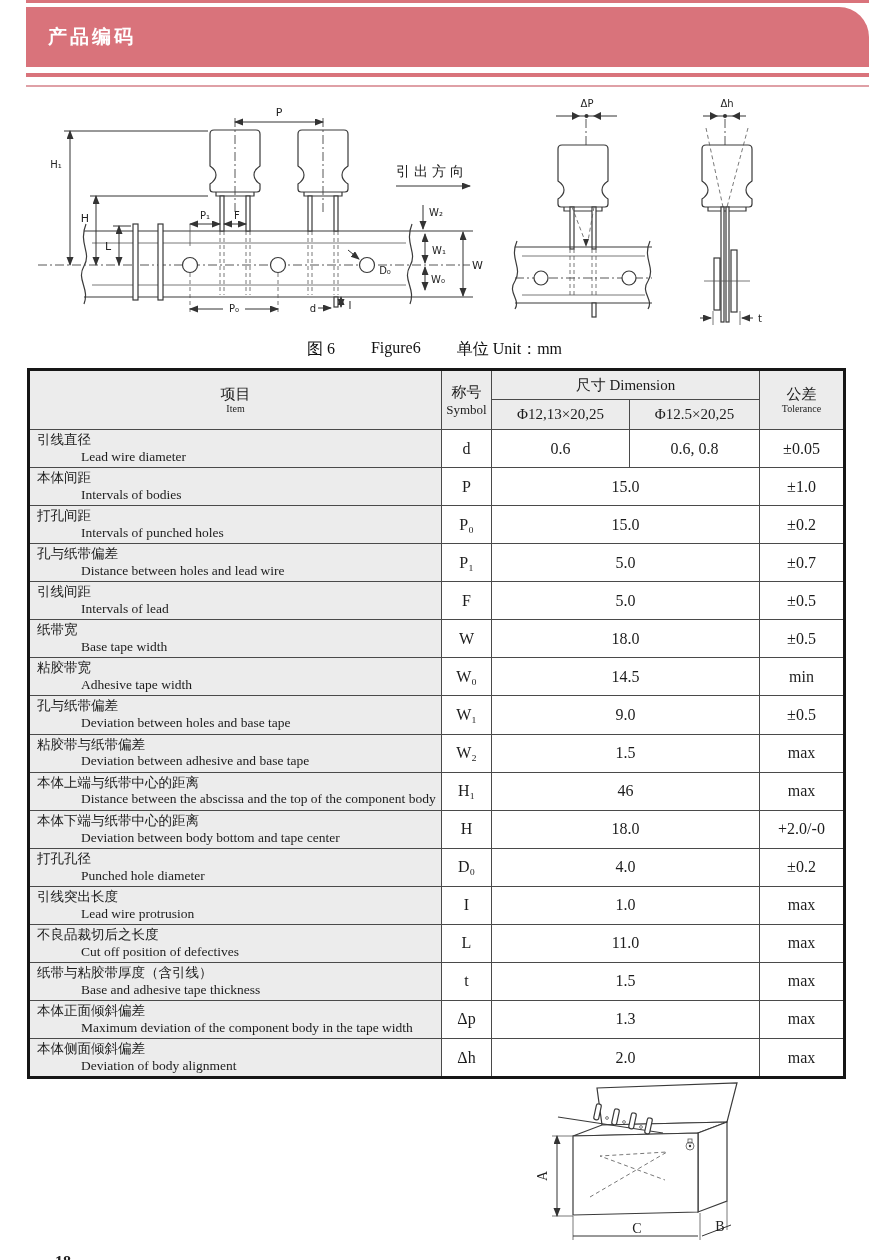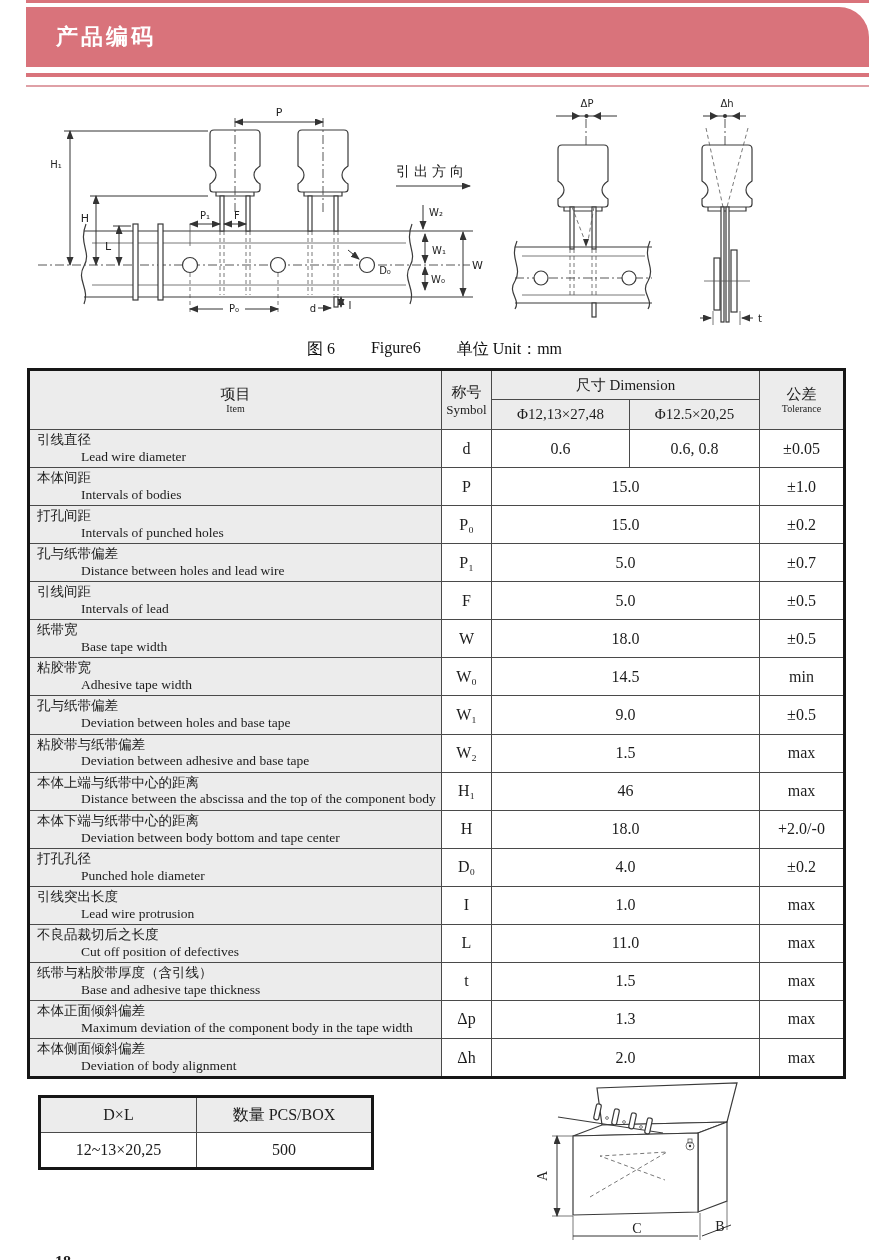--- a/index.html
+++ b/index.html
@@ -9,21 +9,21 @@
     font-family:"Liberation Serif","DejaVu Serif",serif;color:#1c1c1c;
   }
   
   .top-strip{position:absolute;left:26px;top:0;width:843px;height:3px;background:#d9737b;}
   .banner{
     position:absolute;left:26px;top:7px;width:843px;height:60px;background:#d9737b;
     border-top-right-radius:30px;display:flex;align-items:center;
   }
   .banner-title{
     font-family:"DejaVu Sans","Liberation Sans",sans-serif;font-weight:bold;
-    font-size:22px;color:#ffffff;padding-left:30px;letter-spacing:3px;
+    font-size:19px;color:#ffffff;padding-left:22px;letter-spacing:3px;
   }
   .banner-line1{position:absolute;left:26px;top:73px;width:843px;height:4px;background:#d9737b;}
   .banner-line2{position:absolute;left:26px;top:85px;width:843px;height:2px;background:#dfa0a6;}
 
   
   .fig-svg{position:absolute;left:30px;top:95px;}
   .box-svg{position:absolute;left:525px;top:1068px;}
   .ln{stroke:#3a3a3a;stroke-width:1.2;fill:none;}
   .lnf{stroke:#3a3a3a;stroke-width:1.2;fill:#ffffff;}
   .dim{stroke:#333333;stroke-width:1;fill:none;}
@@ -238,21 +238,21 @@
           <div class="hdr-zh">称号</div>
           <div class="hdr-en" style="font-size:13px">Symbol</div>
         </td>
         <td class="shaded hdr-zh" colspan="2">尺寸 Dimension</td>
         <td class="shaded" rowspan="2">
           <div class="hdr-zh">公差</div>
           <div class="hdr-en">Tolerance</div>
         </td>
       </tr>
       <tr style="height:30px;">
-        <td class="shaded hdr-zh">Φ12,13×27,48</td>
+        <td class="shaded hdr-zh">Φ12,13×20,25</td>
         <td class="shaded hdr-zh">Φ12.5×20,25</td>
       </tr>
 
     <tr class="data-row">
           <td class="item-cell shaded">
             <div class="item-zh">引线直径</div>
             <div class="item-en">Lead wire diameter</div>
           </td>
           <td class="sym-cell">d</td>
           <td class="val-cell">0.6</td>
@@ -399,36 +399,20 @@
             <div class="item-zh">本体侧面倾斜偏差</div>
             <div class="item-en">Deviation of body alignment</div>
           </td>
           <td class="sym-cell">Δh</td>
           <td class="val-cell" colspan="2">2.0</td>
           <td class="tol-cell">max</td>
         </tr>
       </tbody>
   </table>
 
-  <table class="qty-table">
-    <colgroup>
-        <col class="qty-c1">
-        <col class="qty-c2">
-      </colgroup>
-    <tbody>
-      <tr>
-        <td class="shaded">D×L</td>
-        <td class="shaded">数量 PCS/BOX</td>
-      </tr>
-      <tr>
-        <td>12~13×20,25</td>
-        <td>500</td>
-      </tr>
-    </tbody>
-  </table>
 
   <svg class="box-svg" width="320" height="192" viewBox="525 1068 320 192" xmlns="http://www.w3.org/2000/svg">
     <g>
       <polygon class="lnf" points="602,1125 597,1088 737,1083 727,1122"></polygon>
       <polygon class="lnf" points="573,1136 602,1125 727,1122 698,1133"></polygon>
       <polygon class="lnf" points="698,1133 727,1122 727,1201 698,1212"></polygon>
       <polygon class="lnf" points="573,1136 698,1133 698,1212 573,1215"></polygon>
 
       <line class="ln" x1="558" y1="1117" x2="663" y2="1133"></line>
       <g class="lnf">

